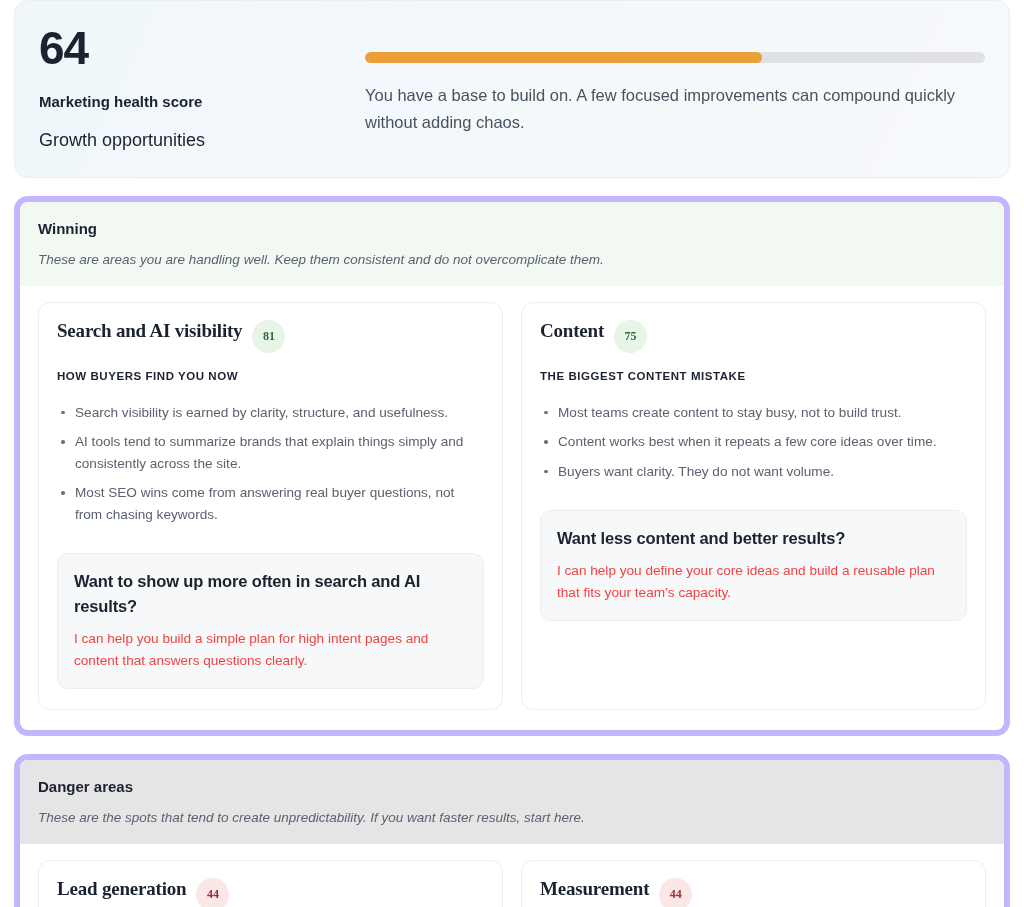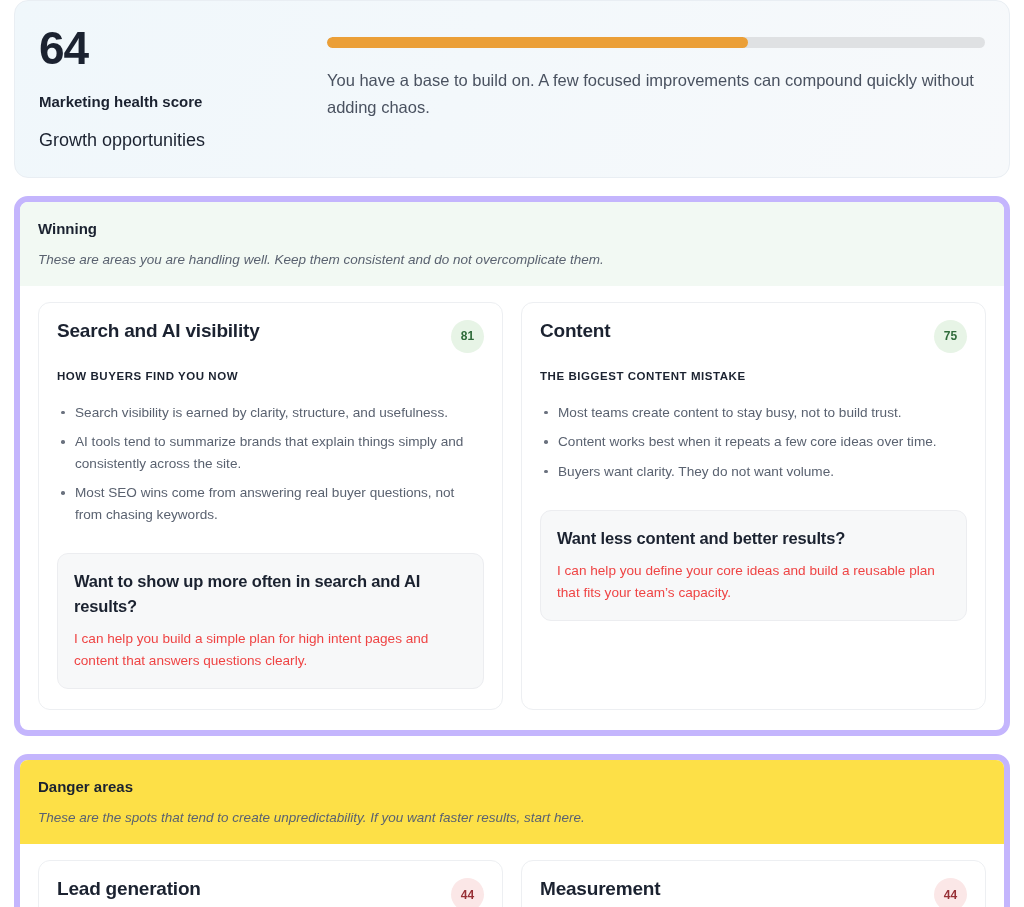--- a/index.html
+++ b/index.html
@@ -20,22 +20,22 @@
     gap: 18px;
   }
 
   
   .hero {
     background: linear-gradient(115deg, #f0f7fb 0%, #f3f8fb 45%, #f7f9fb 100%);
     border: 1px solid #e9eef3;
     border-radius: 14px;
     padding: 22px 24px 26px 24px;
     display: flex;
-    align-items: flex-start;
-    gap: 30px;
+    align-items: center;
+    gap: 68px;
   }
   .hero-left { width: 258px; flex: none; padding-top: 2px; }
   .hero-score {
     font-size: 46px;
     font-weight: 700;
     color: #1b2230;
     line-height: 1;
     letter-spacing: -1px;
     margin-bottom: 22px;
   }
@@ -108,22 +108,24 @@
     border: 1px solid #edeff2;
     border-radius: 12px;
     padding: 17px 18px 20px 18px;
     display: flex;
     flex-direction: column;
   }
 
   .card-head {
     display: flex;
     align-items: flex-start;
-    justify-content: space-between;
+    justify-content: flex-start;
+    gap: 10px;
     margin-bottom: 17px;
+    font-family: Liberation Serif, serif;
   }
   .card-title {
     font-size: 19px;
     font-weight: 700;
     color: #1b2230;
     letter-spacing: -0.2px;
     line-height: 1.2;
   }
   .badge {
     flex: none;
@@ -241,21 +243,21 @@
             </ul>
     <div class="cta">
       <div class="cta-title">Want less content and better results?</div>
       <div class="cta-body">I can help you define your core ideas and build a reusable plan that fits your team’s capacity.</div>
     </div>
   </div>
 </div>
   </div>
 
   <div class="section danger">
-    <div class="section-header" style="background: #fde047;">
+    <div class="section-header" style="background: #e5e5e5;">
       <div class="section-title">Danger areas</div>
       <div class="section-sub">These are the spots that tend to create unpredictability. If you want faster results, start here.</div>
     </div>
     <div class="cards">
   <div class="card">
     <div class="card-head">
       <div class="card-title">Lead generation</div>
       <div class="badge bad">44</div>
     </div>
     <div class="eyebrow">COMMON HIDDEN GAPS</div>

